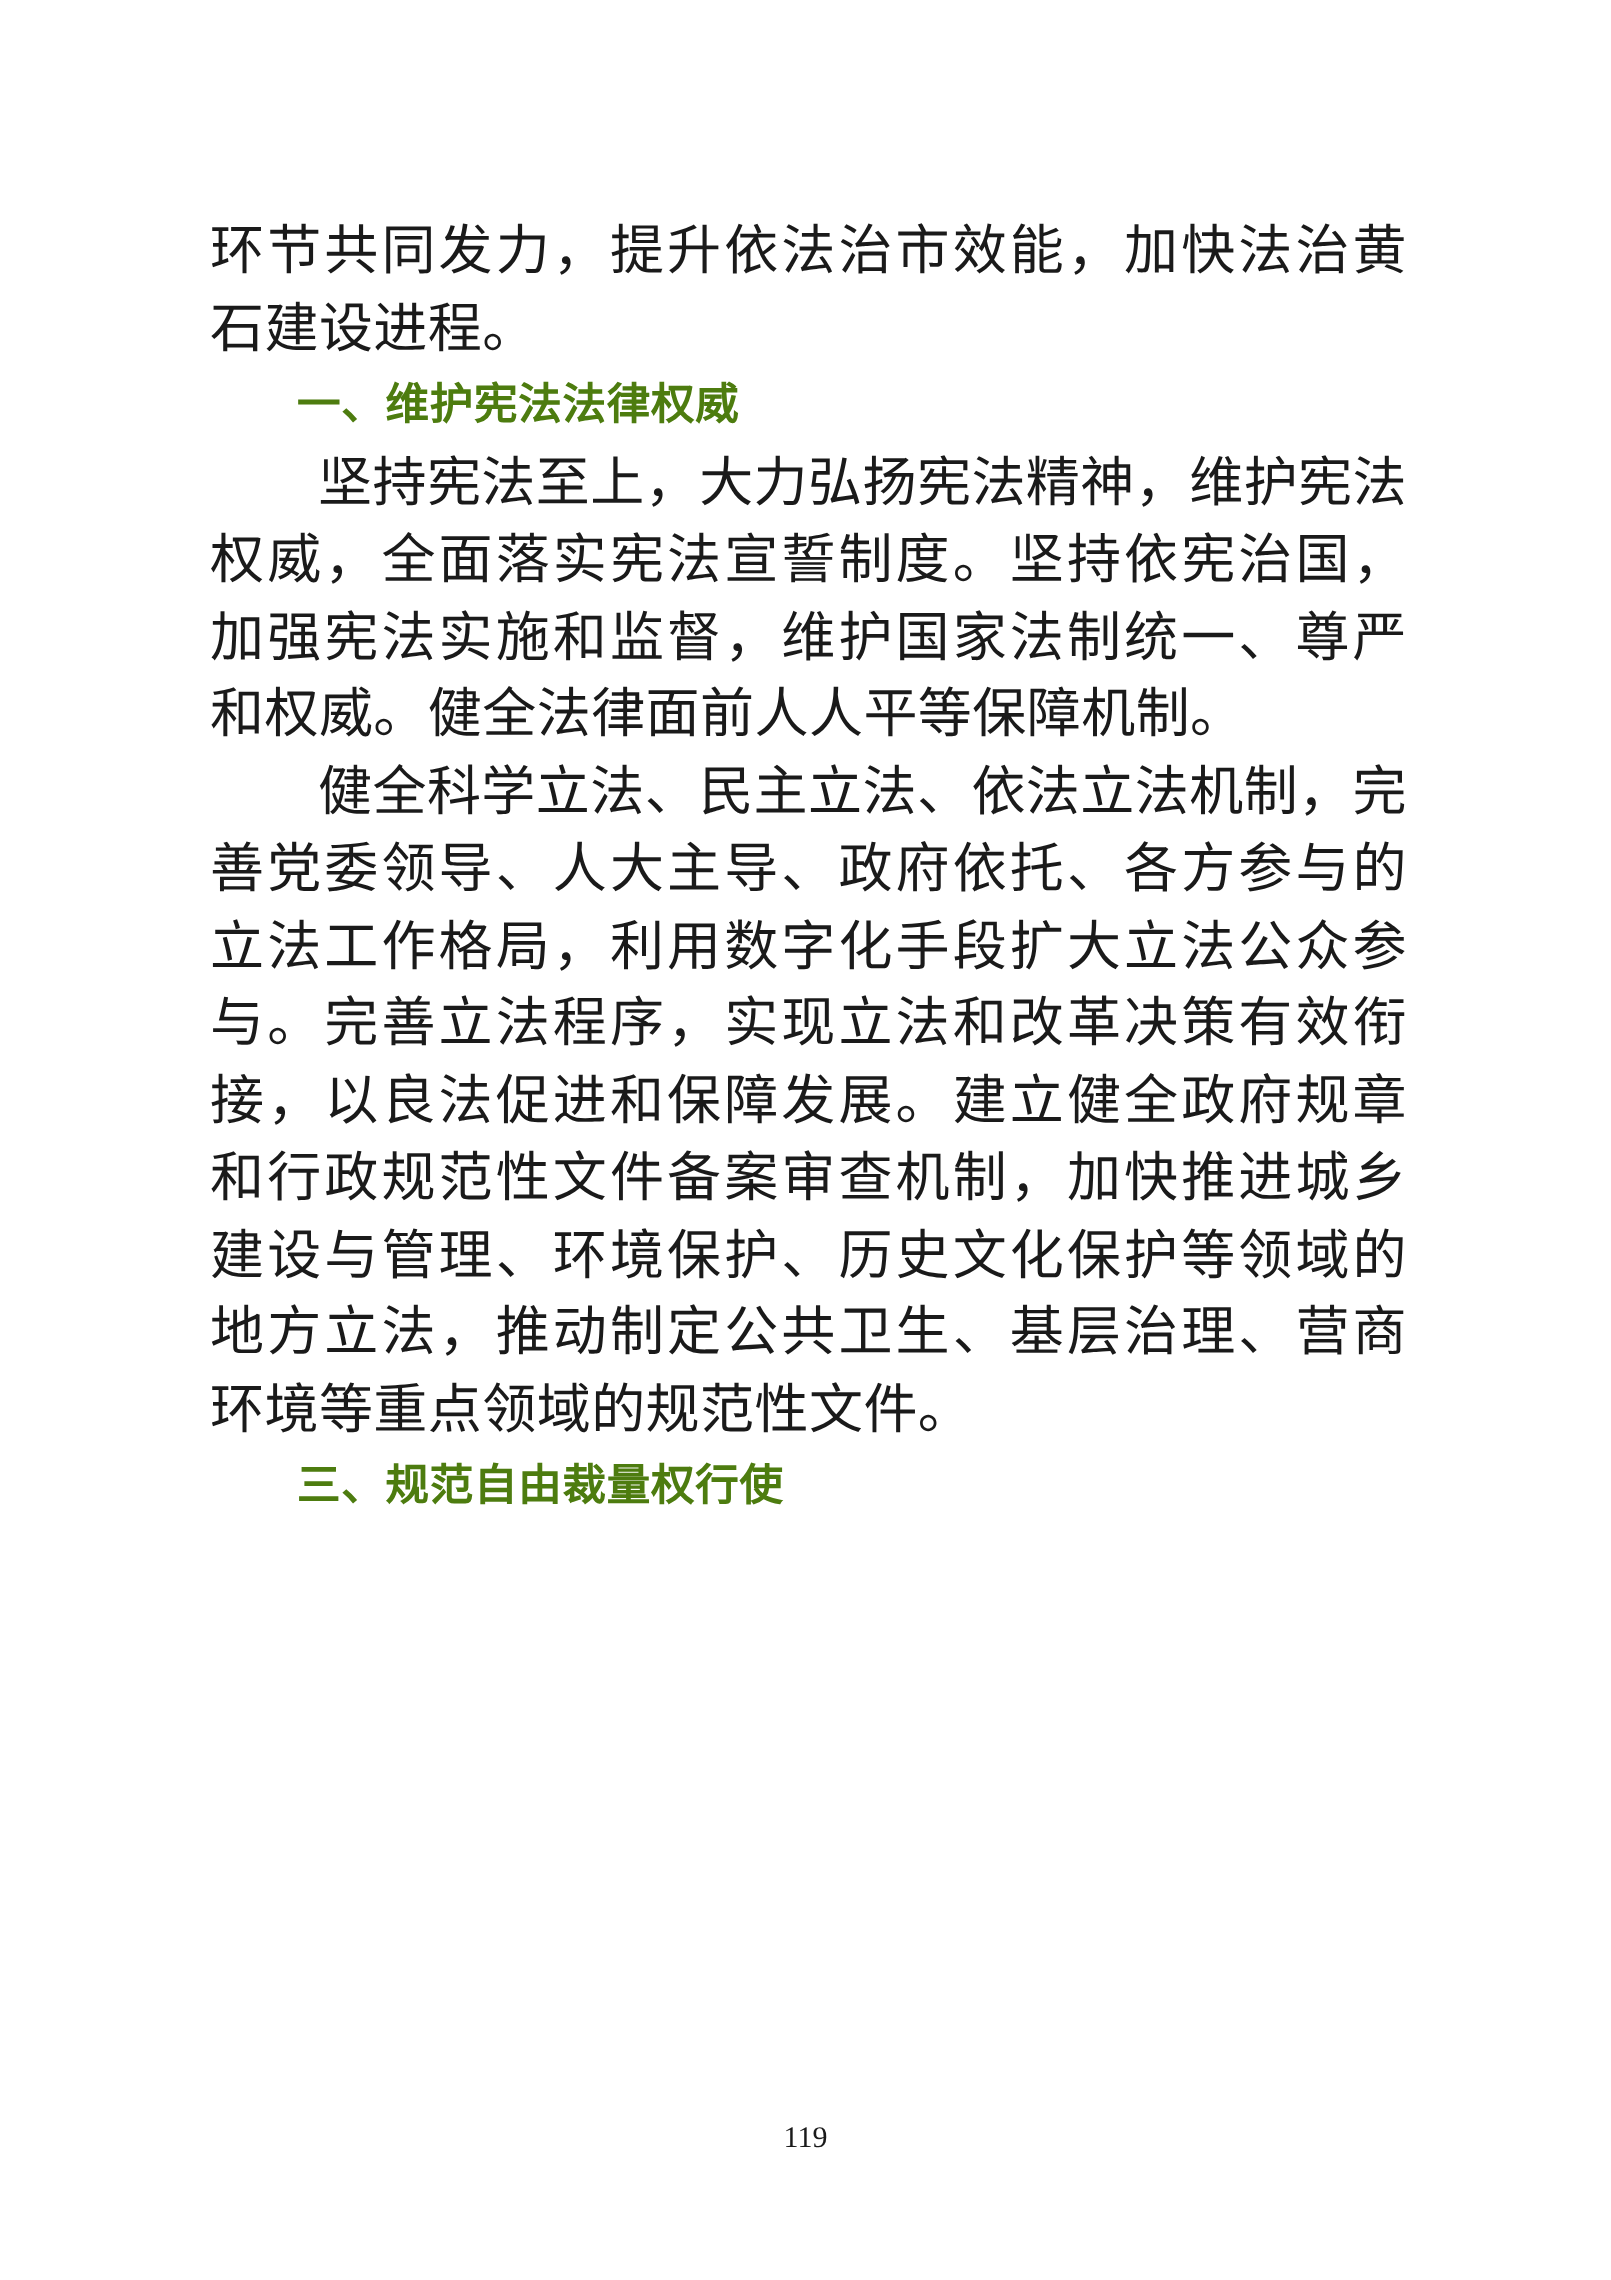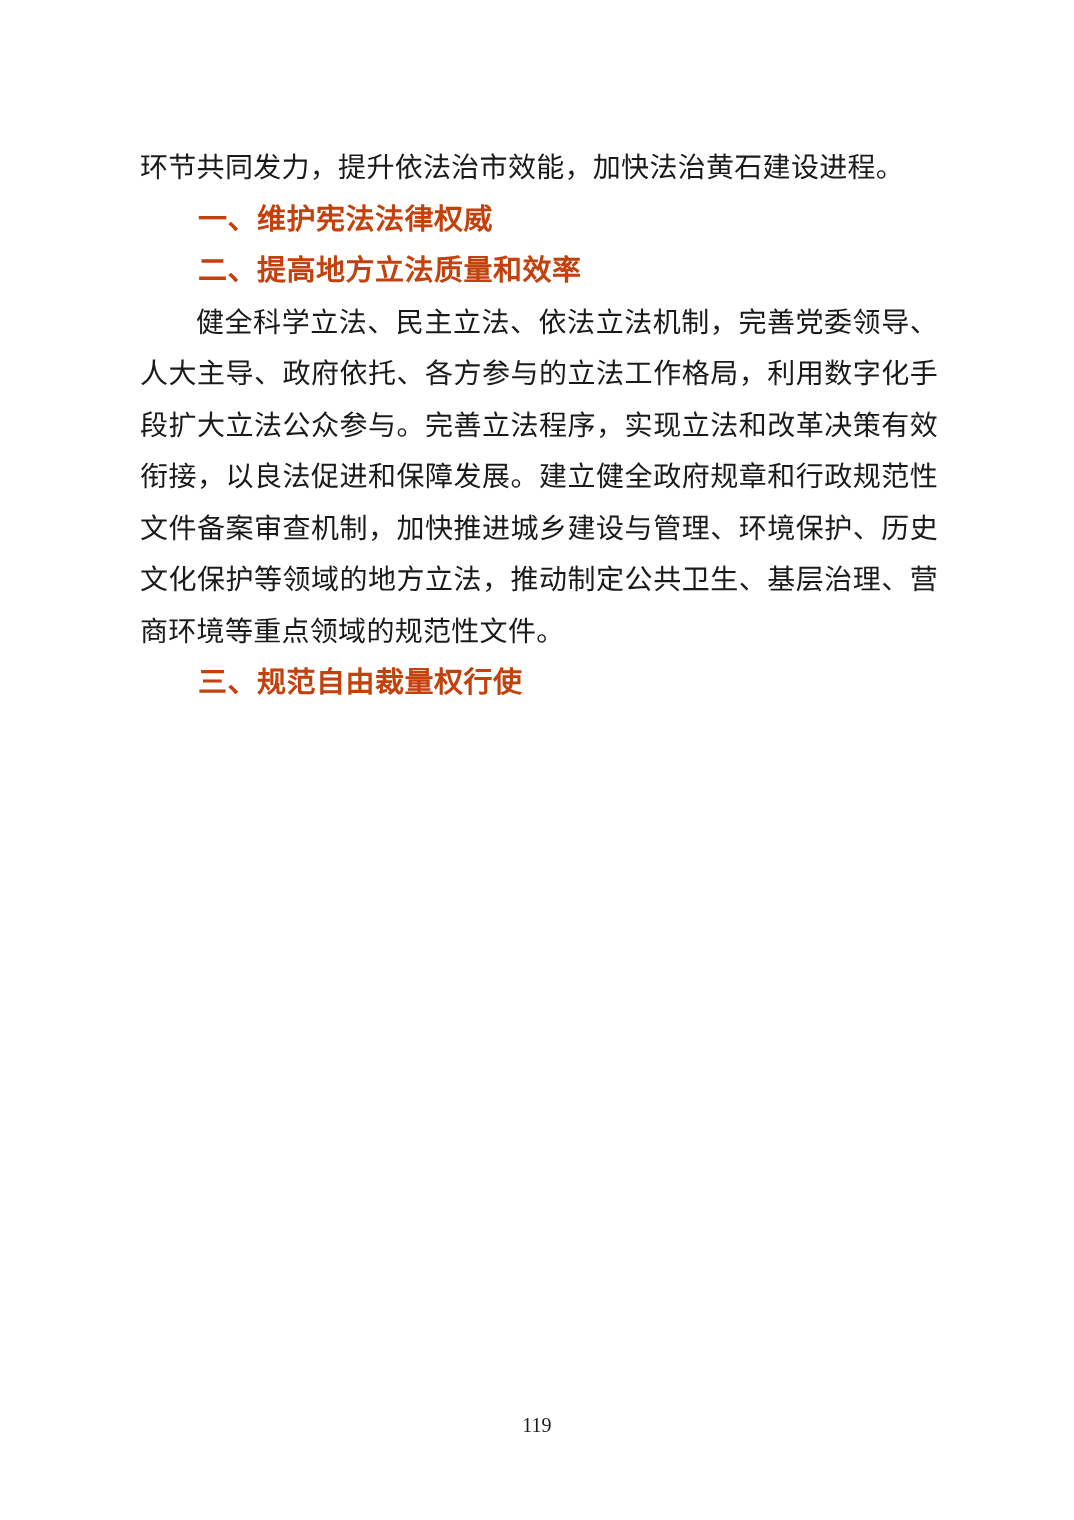--- a/index.html
+++ b/index.html
@@ -15,38 +15,38 @@
     overflow: hidden;
   }
   .content {
     position: absolute;
     left: 140px;
     top: 142px;
     width: 798px;
   }
   .para {
     font-family: "Liberation Serif", "DejaVu Serif", serif;
-    font-size: 28px;
+    font-size: 36px;
     line-height: 51.5px;
     color: #1a1a1a;
     margin: 0;
     text-align: justify;
     text-justify: inter-ideograph;
     text-indent: 2em;
     letter-spacing: 0.3px;
   }
   .para.no-indent {
     text-indent: 0;
   }
   .heading {
     font-family: "Liberation Sans", "DejaVu Sans", sans-serif;
     font-weight: 700;
     font-size: 29px;
     line-height: 51.5px;
-    color: #c2410c;
+    color: #4d7c0f;
     margin: 0;
     text-indent: 2em;
     letter-spacing: 0.5px;
   }
   .page-footer {
     position: absolute;
     left: 0;
     top: 1414px;
     width: 100%;
     text-align: center;
@@ -57,20 +57,20 @@
     color: #1a1a1a;
   }
 </style>
 </head>
 <body>
 
 <div class="page">
   <main class="content">
     <p class="para no-indent">环节共同发力，提升依法治市效能，加快法治黄石建设进程。</p>
     <h2 class="heading">一、维护宪法法律权威</h2>
-    <h2 class="heading">二、提高地方立法质量和效率</h2>
+    <p class="para">坚持宪法至上，大力弘扬宪法精神，维护宪法权威，全面落实宪法宣誓制度。坚持依宪治国，加强宪法实施和监督，维护国家法制统一、尊严和权威。健全法律面前人人平等保障机制。</p>
     <p class="para">健全科学立法、民主立法、依法立法机制，完善党委领导、人大主导、政府依托、各方参与的立法工作格局，利用数字化手段扩大立法公众参与。完善立法程序，实现立法和改革决策有效衔接，以良法促进和保障发展。建立健全政府规章和行政规范性文件备案审查机制，加快推进城乡建设与管理、环境保护、历史文化保护等领域的地方立法，推动制定公共卫生、基层治理、营商环境等重点领域的规范性文件。</p>
     <h2 class="heading">三、规范自由裁量权行使</h2>
   </main>
   <footer class="page-footer">
     <span class="page-number">119</span>
   </footer>
 </div>
 
 </body></html>

